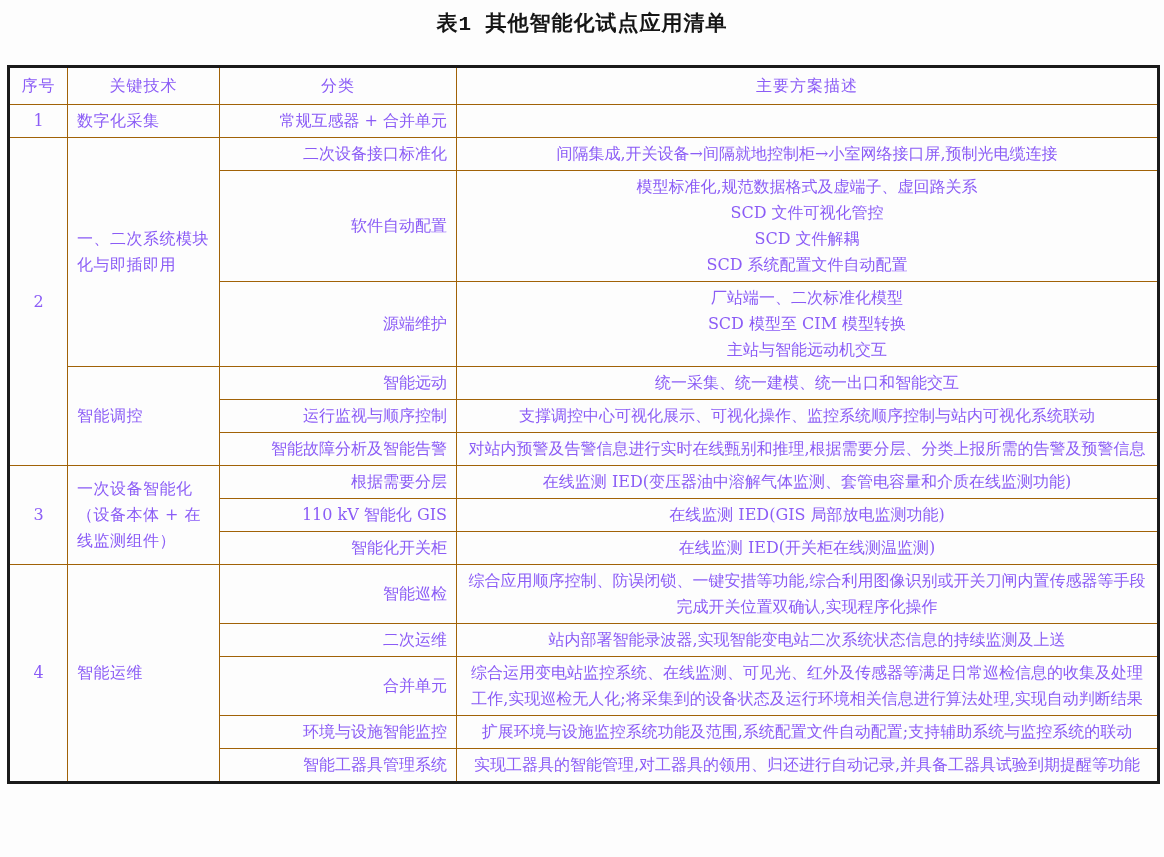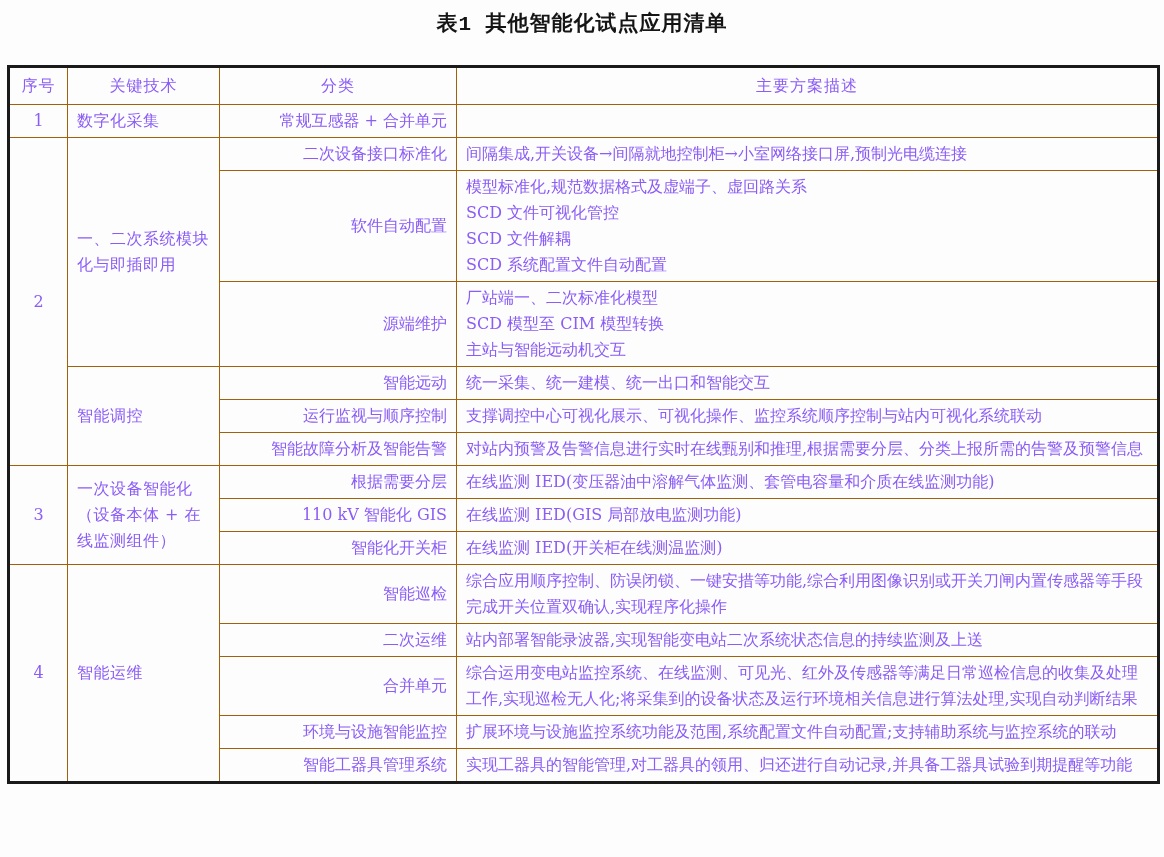--- a/index.html
+++ b/index.html
@@ -53,21 +53,21 @@
   td.col-no {
     text-align: center;
     padding: 3px 2px;
   }
   td.col-tech {
     text-align: left;
     letter-spacing: 0.5px;
     margin-top: 20px;
   }
   td.col-cat { text-align: right; }
-  td.col-desc { text-align: left; }
+  td.col-desc { text-align: center; }
   .desc-line { min-height: 26px; }
 </style>
 </head>
 <body>
 
 <div class="page">
   <div class="table-title">表1  其他智能化试点应用清单</div>
 
   <table class="main-table">
     <colgroup>

